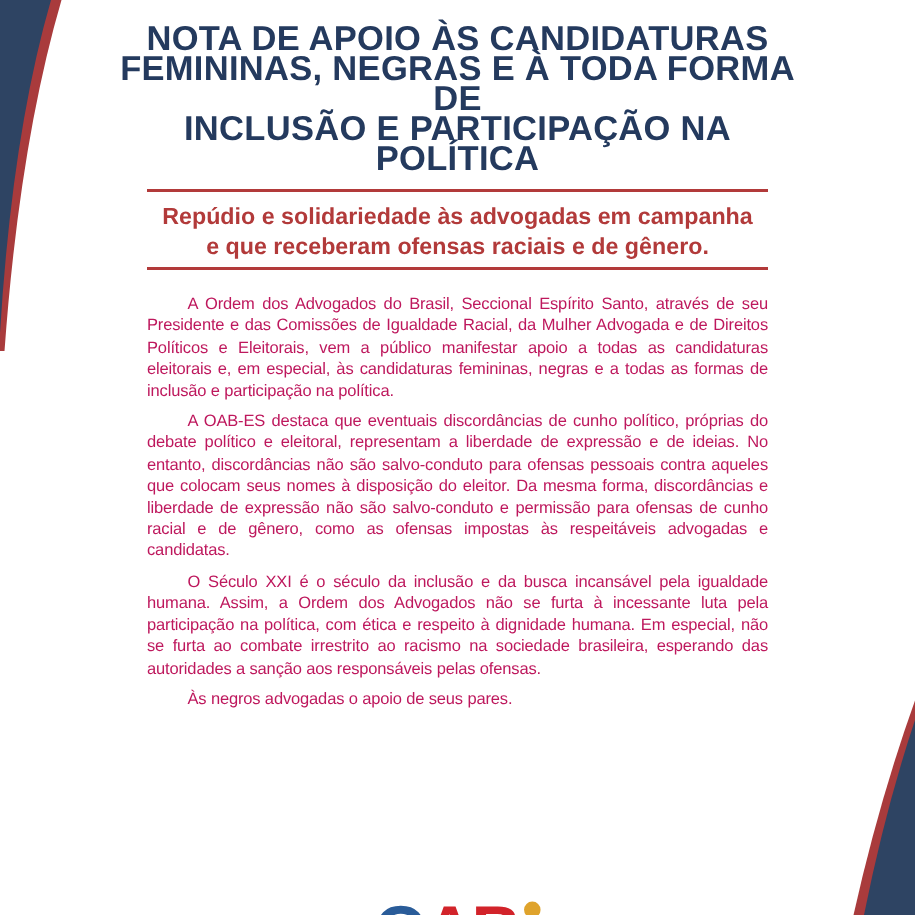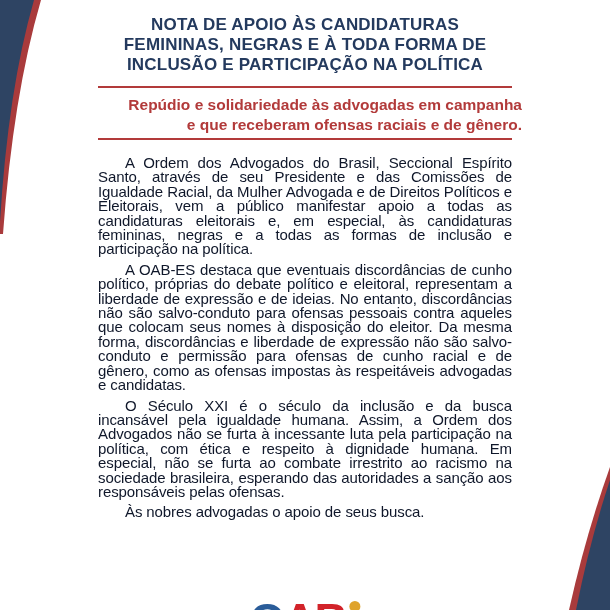--- a/index.html
+++ b/index.html
@@ -10,51 +10,51 @@
     overflow:hidden;
     font-family:"Liberation Sans", sans-serif;
   }
   .corner{position:absolute;pointer-events:none;}
   .corner-tl{top:0;left:0;}
   .corner-br{bottom:0;right:0;}
 
   .title{
     margin:15px 80px 0;
     text-align:center;
-    font-size:17px;
+    font-size:23px;
     line-height:20px;
     font-weight:700;
     letter-spacing:.2px;
     color:#243a5e;
     white-space:pre-line;
   }
   .rule{
     height:0;
     border-top:2px solid #b23a3a;
     margin:0 98px;
   }
   .rule1{margin-top:11px;}
   .rule2{margin-top:3px;}
   .subtitle{
     margin:7px 88px 0;
-    text-align:right;
+    text-align:center;
     font-size:15.5px;
     line-height:20px;
     font-weight:700;
     color:#b23a3a;
     white-space:pre-line;
   }
   .body-text{
     margin:16px 98px 0;
   }
   .body-text p{
     margin:0 0 6px 0;
-    font-size:15px;
+    font-size:11px;
     line-height:14.4px;
-    color:#0f172a;
+    color:#be185d;
     text-align:justify;
     text-indent:27px;
     letter-spacing:-0.1px;
   }
   .logo{
     position:absolute;
     top:597px;
     left:50%;
     transform:translateX(-50%);
     font-weight:700;
@@ -98,20 +98,20 @@
 
   <h2 class="subtitle">Repúdio e solidariedade às advogadas em campanha
 e que receberam ofensas raciais e de gênero.</h2>
 
   <div class="rule rule2"></div>
 
   <div class="body-text">
     <p>A Ordem dos Advogados do Brasil, Seccional Espírito Santo, através de seu Presidente e das Comissões de Igualdade Racial, da Mulher Advogada e de Direitos Políticos e Eleitorais, vem a público manifestar apoio a todas as candidaturas eleitorais e, em especial, às candidaturas femininas, negras e a todas as formas de inclusão e participação na política.</p>
     <p>A OAB-ES destaca que eventuais discordâncias de cunho político, próprias do debate político e eleitoral, representam a liberdade de expressão e de ideias. No entanto, discordâncias não são salvo-conduto para ofensas pessoais contra aqueles que colocam seus nomes à disposição do eleitor. Da mesma forma, discordâncias e liberdade de expressão não são salvo-conduto e permissão para ofensas de cunho racial e de gênero, como as ofensas impostas às respeitáveis advogadas e candidatas.</p>
     <p>O Século XXI é o século da inclusão e da busca incansável pela igualdade humana. Assim, a Ordem dos Advogados não se furta à incessante luta pela participação na política, com ética e respeito à dignidade humana. Em especial, não se furta ao combate irrestrito ao racismo na sociedade brasileira, esperando das autoridades a sanção aos responsáveis pelas ofensas.</p>
-    <p>Às nobres advogadas o apoio de seus busca.</p>
+    <p>Às negros advogadas o apoio de seus pares.</p>
   </div>
 
   <div class="logo">
     <span class="o">O</span><span class="a">A</span><span class="b">B</span><span class="accent"></span>
   </div>
 
 </div>
 
 </body></html>

